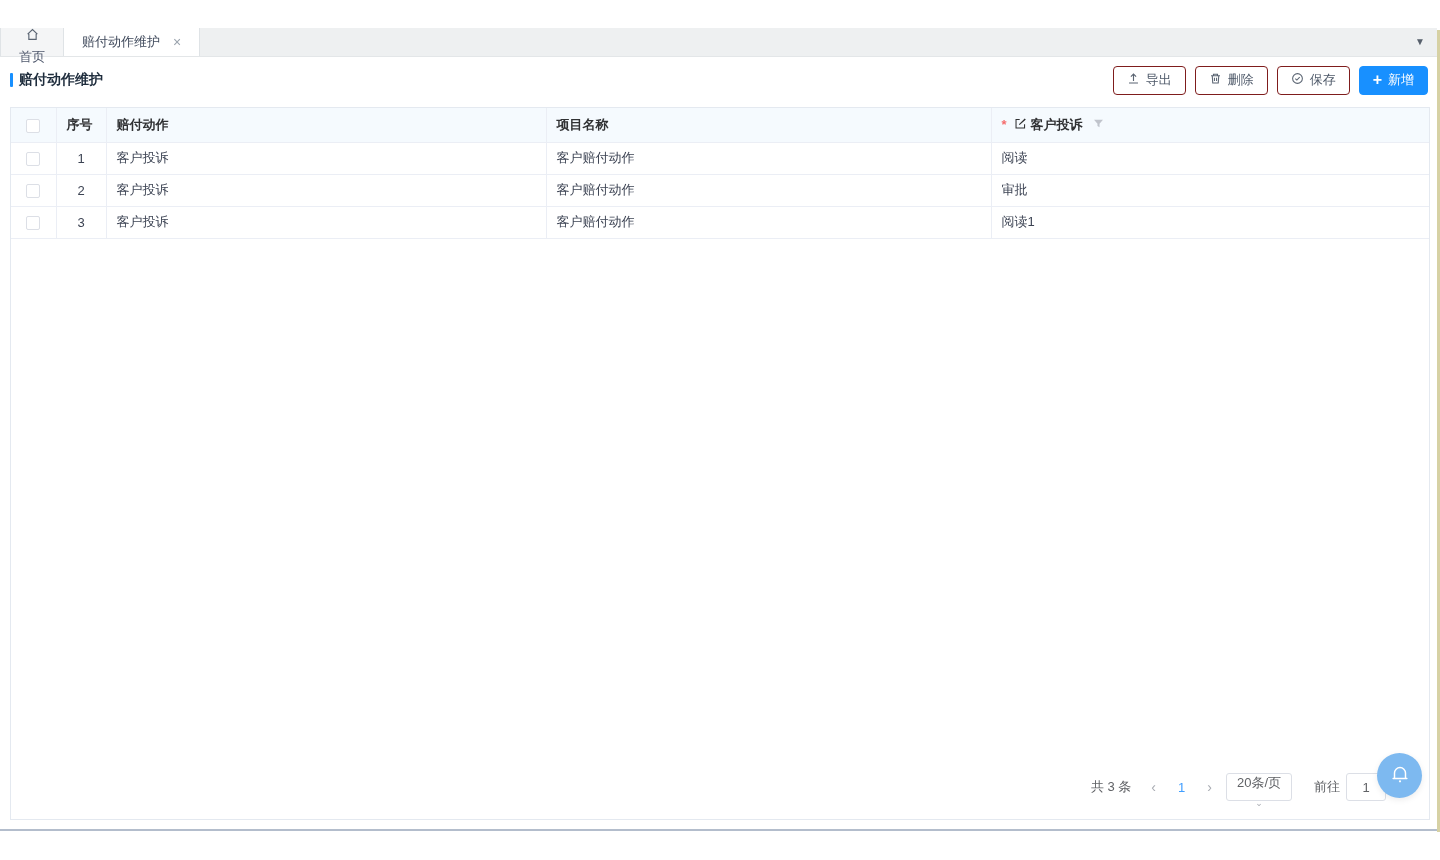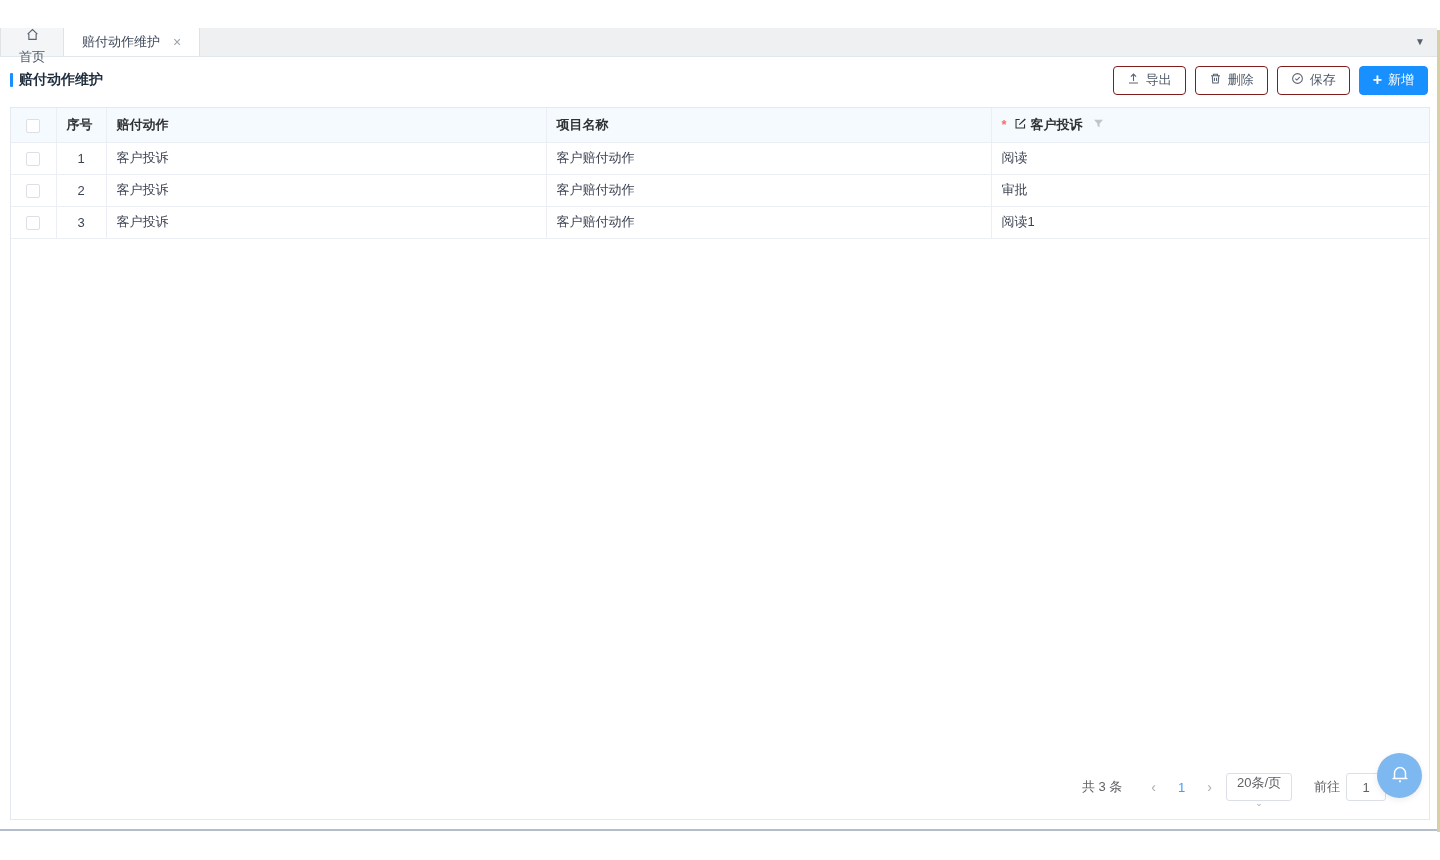--- a/index.html
+++ b/index.html
@@ -49,21 +49,21 @@
   .checkbox { display:inline-block; width:14px; height:14px; border:1px solid #dcdfe6;
               border-radius:2px; background:#fff; vertical-align:middle; cursor:pointer; }
   td.col-index { text-align:center; padding:0; }
   .req-star { color:#f56c6c; margin-right:3px; font-size:13px; }
   .hdr-icons { display:inline-flex; align-items:center; gap:4px; }
   .filter-ico { margin-left:6px; }
 
   
   .pagination { position:absolute; right:24px; bottom:18px; display:flex; align-items:center;
                 gap:10px; font-size:13px; color:#606266; }
-  .pg-total { margin-right:15px; color:#606266; }
+  .pg-total { margin-right:6px; color:#606266; }
   .pg-arrow { color:#a8abb2; font-size:14px; cursor:pointer; padding:0 4px; }
   .pg-current { color:#409eff; padding:0 8px; cursor:pointer; }
   .pg-size { display:inline-flex; align-items:center; gap:6px; height:28px; padding:0 10px;
              border:1px solid #dcdfe6; border-radius:3px; color:#606266; cursor:pointer;flex-direction:column; }
   .pg-size .caret { font-size:9px; color:#a8abb2; }
   .pg-goto { display:flex; align-items:center; gap:6px; margin-left:12px; }
   .pg-input { width:40px; height:28px; border:1px solid #dcdfe6; border-radius:3px;
               text-align:center; font-size:13px; color:#606266; background:#fff;
               font-family:"Liberation Sans","DejaVu Sans",sans-serif; }
 

